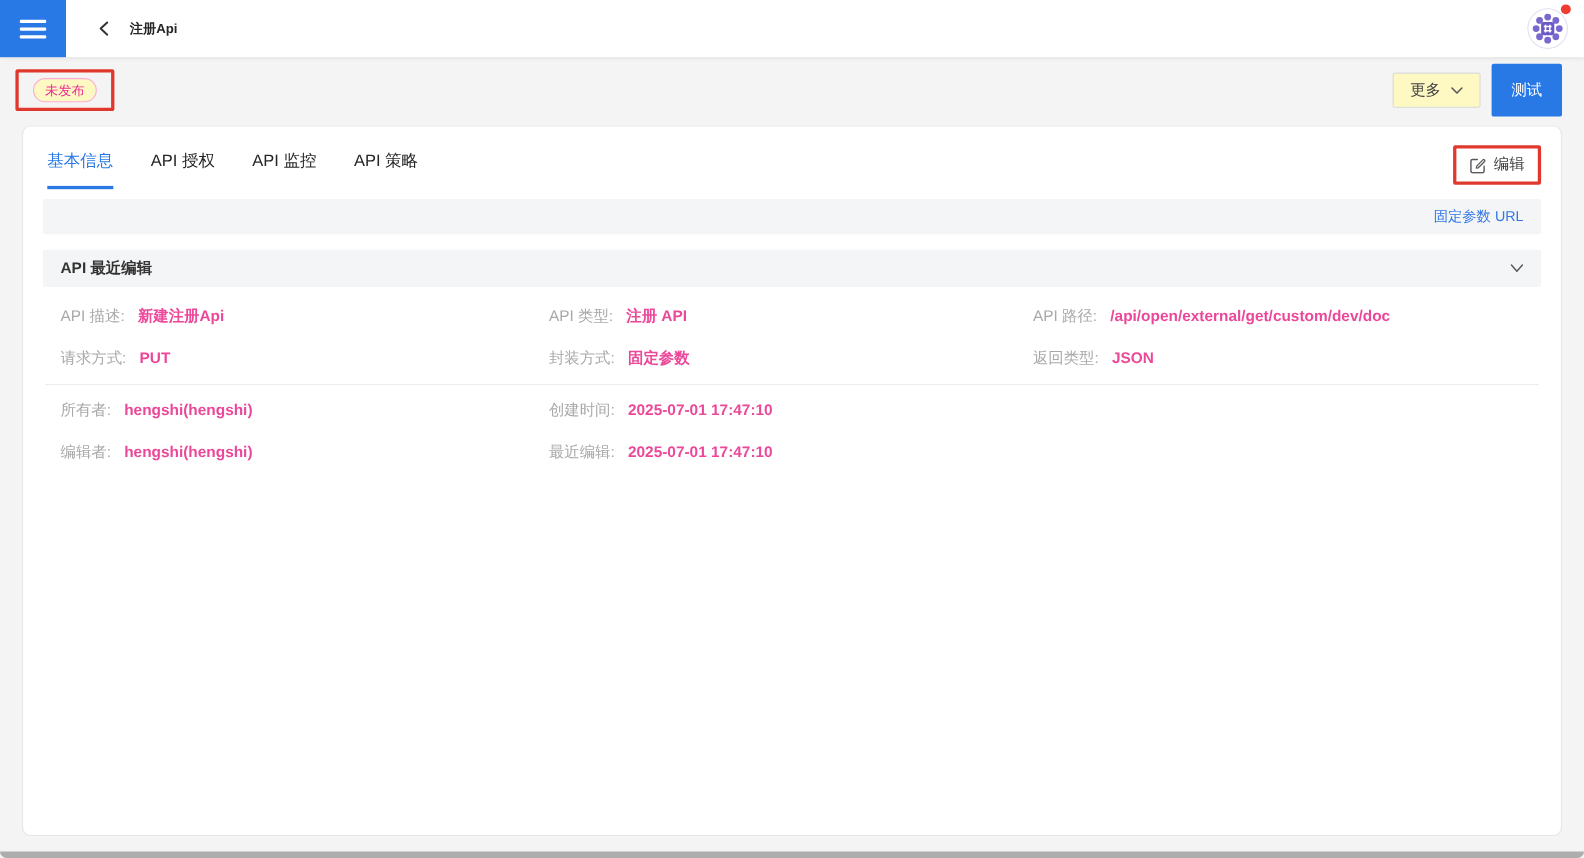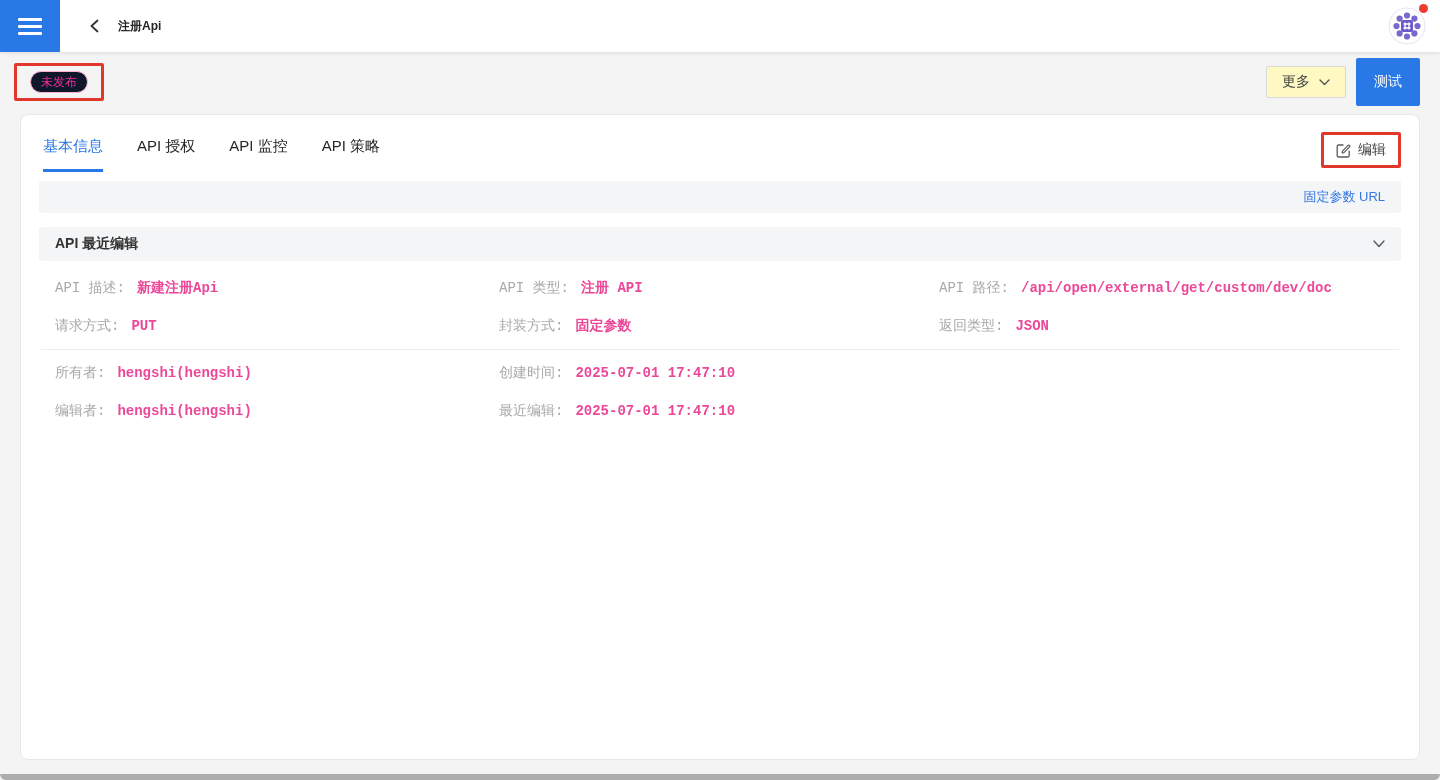--- a/index.html
+++ b/index.html
@@ -31,21 +31,21 @@
     border-radius: 50%; background: #f03b30;
   }
 
   
   .content { padding: 12px 20px 0 20px; position: relative; }
 
   .status-row { display: flex; align-items: center; justify-content: space-between; height: 36px; }
   .annotation-box { border: 3px solid #e0382d; border-radius: 2px; display: inline-flex; align-items: center; }
   .badge-annotation { padding: 5px 13px; margin-left: -6px; }
   .status-badge {
-    font-size: 12px; color: #eb2f96; background: #0f172a; border: 1px solid #ffadd2;
+    font-size: 12px; color: #eb2f96; background: #fef9c3; border: 1px solid #ffadd2;
     border-radius: 11px; padding: 2px 10px; line-height: 16px; white-space: nowrap;
   }
   .status-actions { display: flex; align-items: center; gap: 10px; }
   .btn-more {
     height: 32px; background: #fef9c3; border: 1px solid #d9d9d9; border-radius: 2px;
     display: inline-flex; align-items: center; gap: 9px; padding: 0 15px;
     font-size: 14px; color: #404040; cursor: pointer;
   }
   .btn-test {
     height: 48px; min-width: 64px; background: #2878e6; color: #fff; border: none;
@@ -78,21 +78,21 @@
   .section-bar {
     height: 34px; background: #f4f5f6; border-radius: 2px; display: flex;
     align-items: center; padding: 0 16px; cursor: pointer;
   }
   .section-bar.mt { margin-top: 14px; }
   .section-title { font-size: 14px; font-weight: bold; color: #333; }
   .section-bar .chev { margin-left: auto; display: flex; align-items: center; }
 
   .fields { padding: 8px 0 0 16px; }
   .field-row { display: grid; grid-template-columns: 444px 440px 1fr; align-items: center; height: 38px; }
-  .field { display: flex; align-items: baseline; font-size: 14px; font-family: Liberation Mono, monospace; }
+  .field { display: flex; align-items: baseline; font-size: 14px; }
   .field .lbl { color: #a9a9a9; margin-right: 12px; white-space: nowrap; }
   .field .val { color: #ec4899; font-weight: bold; }
   .divider { height: 1px; background: #ececec; margin: 4px 2px 4px -14px; }
   .fields-gap { height: 23px; }
 
   .collapse-list .section-bar { margin-bottom: 13px; }
 
   
   .bottom-strip {
     position: absolute; left: 0; bottom: 0; width: 100%; height: 6px;

